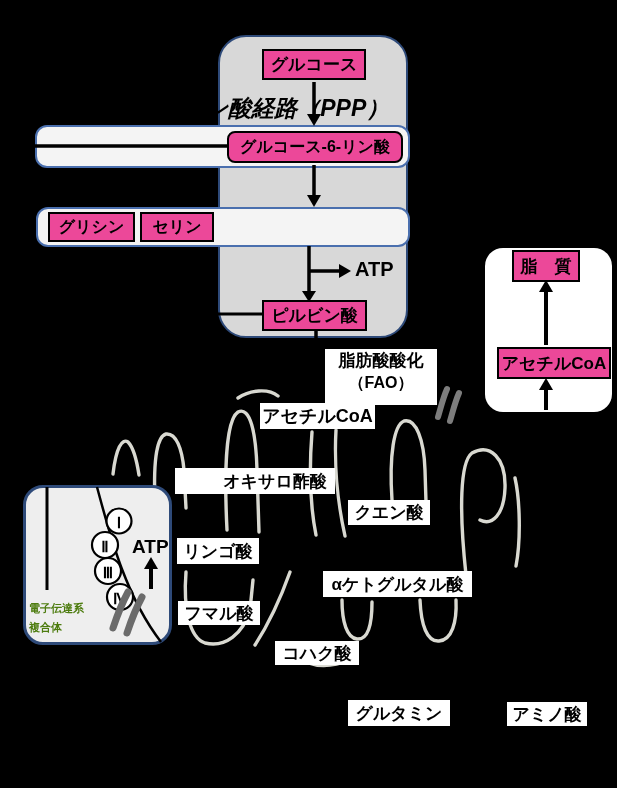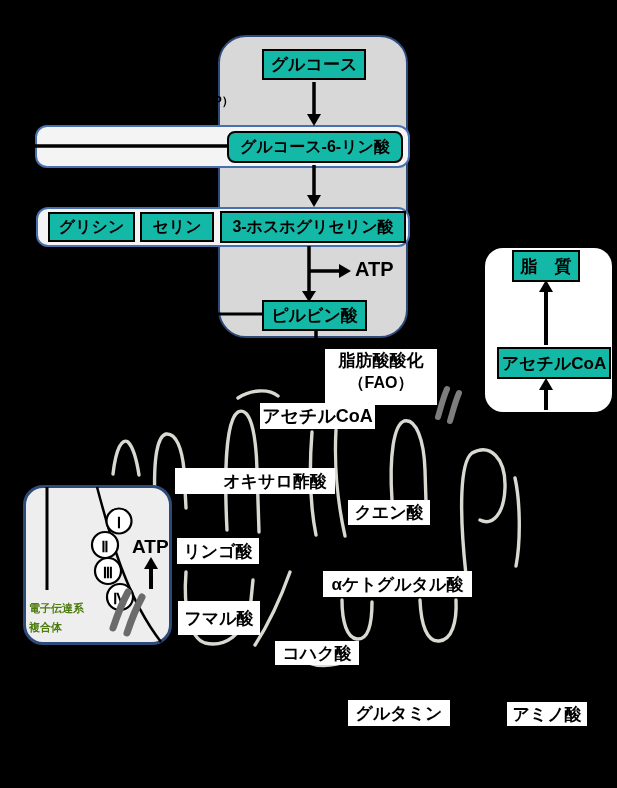--- a/index.html
+++ b/index.html
@@ -13,21 +13,21 @@
   .rpanel{
     position:absolute;background:#ffffff;border-radius:18px;z-index:2;
   }
   .etcpanel{
     position:absolute;background:#eeeeee;border:3px solid #2e4a79;border-radius:20px;z-index:2;
   }
   .band{
     position:absolute;background:#f4f4f4;border:2px solid #4a6fae;border-radius:12px;z-index:3;
   }
   .node{
-    position:absolute;background:#14b8a6;border:2px solid #000;z-index:5;
+    position:absolute;background:#ec4899;border:2px solid #000;z-index:5;
     display:flex;align-items:center;justify-content:center;
     font-weight:bold;color:#000;white-space:nowrap;
   }
   .lbl{
     position:absolute;background:#ffffff;z-index:5;
     display:flex;align-items:center;justify-content:center;
     font-weight:bold;color:#000;white-space:nowrap;padding:0 4px;
   }
   .txt{
     position:absolute;font-weight:bold;color:#000;white-space:nowrap;z-index:5;
@@ -65,21 +65,21 @@
       <path d="M255,645 C268,625 280,600 290,572"></path>
       <path d="M342,600 C342,622 347,638 357,639 C368,640 372,625 372,602"></path>
       <path d="M420,600 C421,625 427,642 439,641 C452,640 457,622 456,600"></path>
       <path d="M293,655 C310,668 330,668 350,660"></path>
       <path d="M238,398 C250,390 268,388 278,396"></path>
     </g>
   </svg>
 
   <div class="panel" style="left:218px;top:35px;width:186px;height:299px;"></div>
 
-  <div class="txt" id="ppp-label" style="left:64px;top:93px;font-size:12px;">ペントースリン酸経路（PPP）</div>
+  <div class="txt" id="ppp-label" style="left:64px;top:93px;font-size:23px;font-style:italic;">ペントースリン酸経路（PPP）</div>
 
   <div class="band" style="left:35px;top:125px;width:371px;height:39px;"></div>
 
   <div class="band" style="left:36px;top:207px;width:370px;height:36px;"></div>
 
   <div class="rpanel" style="left:485px;top:248px;width:127px;height:164px;"></div>
 
   <div class="etcpanel" style="left:23px;top:485px;width:143px;height:154px;"></div>
 
 
@@ -126,38 +126,37 @@
     <g fill="none" stroke="#6b6b6b" stroke-width="7" stroke-linecap="round">
       <path d="M128,592 C121,605 117,616 113,628"></path>
       <path d="M142,597 C135,610 131,621 127,633"></path>
     </g>
   </svg>
 
   <div class="node" style="left:262px;top:49px;width:100px;height:27px;font-size:17px;">グルコース</div>
   <div class="node" style="left:227px;top:131px;width:172px;height:28px;font-size:16px;border-radius:8px;">グルコース-6-リン酸</div>
   <div class="node" style="left:48px;top:212px;width:83px;height:26px;font-size:16px;">グリシン</div>
   <div class="node" style="left:140px;top:212px;width:70px;height:26px;font-size:16px;">セリン</div>
-  <div class="node" style="left:220px;top:211px;width:182px;height:28px;font-size:16px;">3-ホスホグリセリン酸</div>
   <div class="txt" style="left:355px;top:258px;font-size:20px;">ATP</div>
   <div class="node" style="left:262px;top:300px;width:101px;height:27px;font-size:17px;">ピルビン酸</div>
 
   <div class="node" style="left:512px;top:250px;width:64px;height:28px;font-size:17px;">脂　質</div>
   <div class="node" style="left:497px;top:347px;width:110px;height:28px;font-size:17px;">アセチルCoA</div>
 
   <div id="fao-label" style="left:325px;top:349px;width:112px;height:56px;">
     <div style="font-size:17px;line-height:23px;">脂肪酸酸化</div>
     <div style="font-size:16px;line-height:21px;">（FAO）</div>
   </div>
 
   <div class="lbl" style="left:260px;top:403px;width:107px;height:26px;font-size:18px;">アセチルCoA</div>
   <div class="lbl" style="left:175px;top:468px;width:112px;height:26px;font-size:17px;padding-left:44px;">オキサロ酢酸</div>
   <div class="lbl" style="left:177px;top:538px;width:74px;height:26px;font-size:17px;">リンゴ酸</div>
   <div class="lbl" style="left:348px;top:500px;width:74px;height:25px;font-size:17px;">クエン酸</div>
   <div class="lbl" style="left:323px;top:571px;width:141px;height:26px;font-size:17px;">αケトグルタル酸</div>
-  <div class="lbl" style="left:178px;top:601px;width:74px;height:34px;font-size:17px;">フマル酸</div>
+  <div class="lbl" style="left:178px;top:601px;width:74px;height:24px;font-size:17px;">フマル酸</div>
   <div class="lbl" style="left:275px;top:641px;width:76px;height:24px;font-size:17px;">コハク酸</div>
   <div class="lbl" style="left:348px;top:700px;width:94px;height:26px;font-size:17px;">グルタミン</div>
   <div class="lbl" style="left:507px;top:702px;width:72px;height:24px;font-size:17px;">アミノ酸</div>
 
   <div class="txt" style="left:132px;top:536px;font-size:19px;">ATP</div>
   <div id="etc-label" style="left:29px;top:599px;">
     <div>電子伝達系</div>
     <div>複合体</div>
   </div>
 

